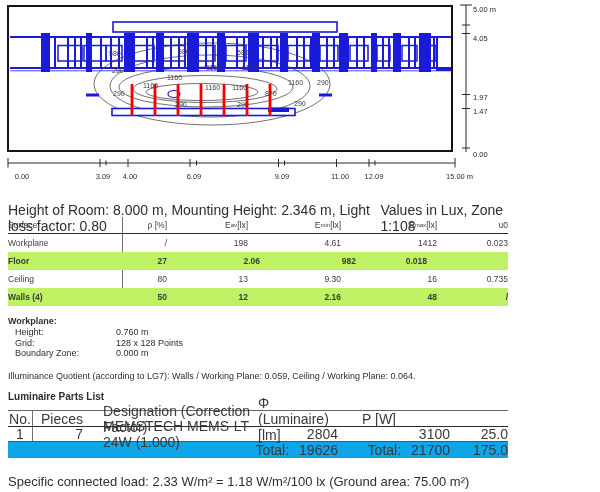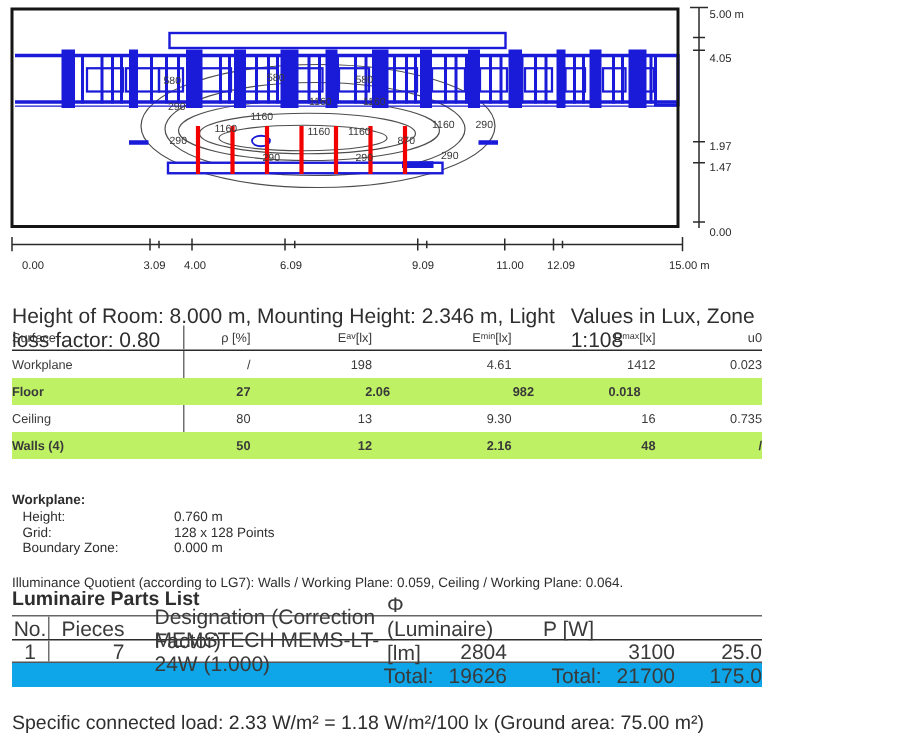--- a/index.html
+++ b/index.html
@@ -21,26 +21,26 @@
   .c1{width:115px;}
   .c2{width:44px;justify-content:flex-end;}
   .c3{width:81px;justify-content:flex-end;}
   .c4{width:93px;justify-content:flex-end;}
   .c5{width:96px;justify-content:flex-end;}
   .c6{width:71px;justify-content:flex-end;}
   .vd{border-right:1px solid #707070;align-items:center;}
   sub{font-size:6px;line-height:1;}
 
   .wp{top:316px;left:8px;font-size:9px;color:#2e2e2e;}
-  .wp .title{font-weight:bold;line-height:11px;margin-top:12px;}
+  .wp .title{font-weight:bold;line-height:11px;}
   .wprow{display:flex;line-height:10.5px;}
   .wprow .lab{width:108px;padding-left:7px;box-sizing:border-box;}
   .wp .quot{margin-top:12px;line-height:10.5px;}
 
-  .ptitle{top:391px;left:8px;font-size:13px;font-weight:bold;color:#2e2e2e;}
+  .ptitle{top:391px;left:8px;font-size:10px;font-weight:bold;color:#2e2e2e;}
 
   .ptable{top:410px;left:8px;width:500px;font-size:14px;color:#3a3a3a;}
   .prow{display:flex;align-items:center;box-sizing:border-box;}
   .phead{height:17px;border-top:1px solid #666;border-bottom:1.6px solid #2b2b2b;}
   .prow1{height:15px;border-bottom:1px solid #555;}
   .ptot{height:16px;background:#0ea5e9;}
   .p1{width:25px;justify-content:center;}
   .p2{width:50px;justify-content:flex-end;}
   .p3{width:175px;padding-left:20px;}
   .p4{width:80px;justify-content:flex-end;}

